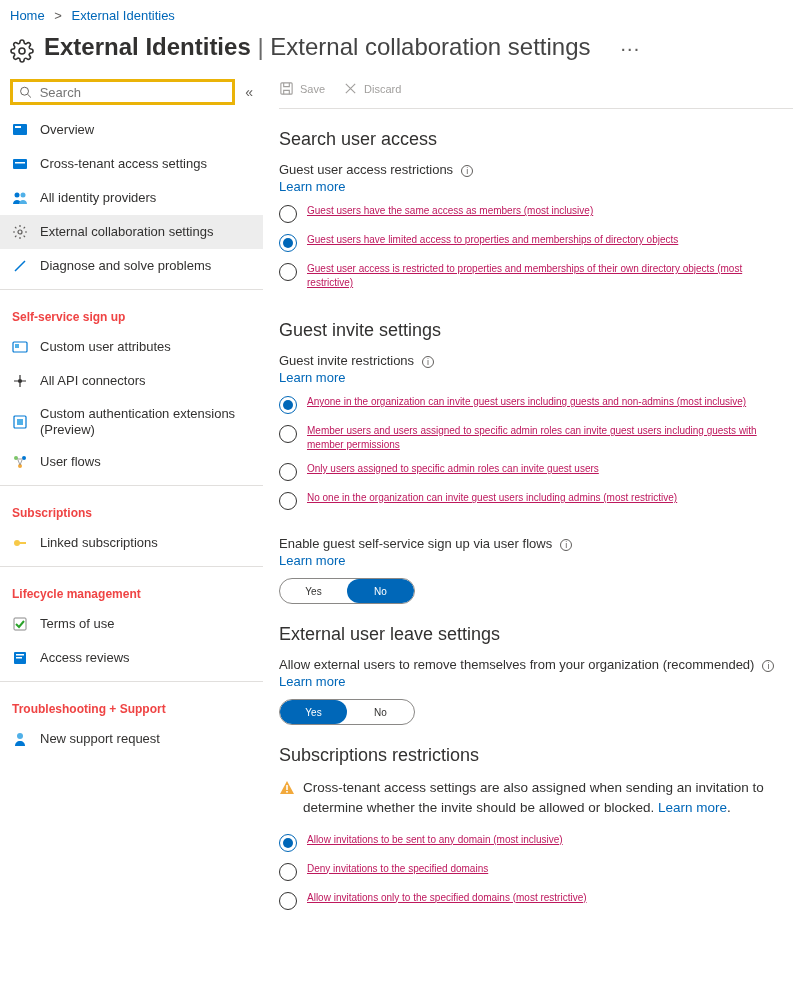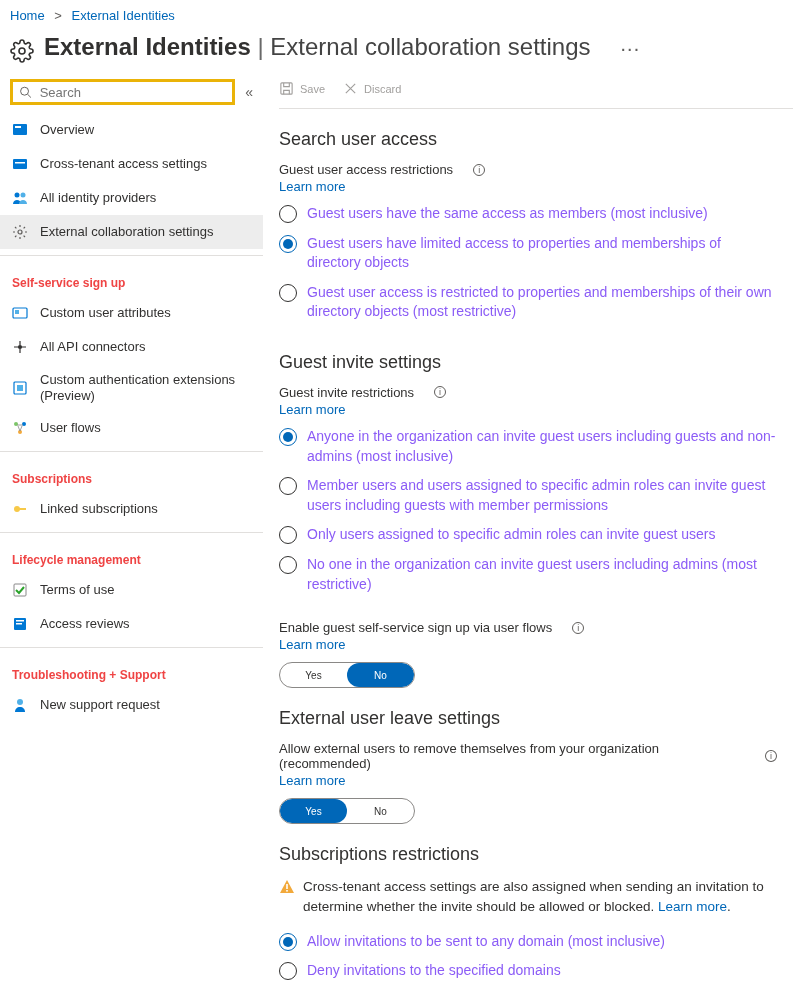--- a/index.html
+++ b/index.html
@@ -34,28 +34,28 @@
   .nav-item .lbl { font-size:13px; color:#323130; line-height:1.2;}
   .nav-item.multiline { height:auto; padding-top:8px; padding-bottom:8px;}
   .nav-section { font-size:12px; font-weight:600; padding: 18px 10px 6px 12px; color:#ef4444;}
   .nav-divider { border-top:1px solid #e1dfdd; margin:6px 0 2px;}
   .main { flex:1; padding: 0 0 30px 0; }
   .toolbar { display:flex; align-items:center; height:36px; padding:6px 0 10px 0; margin-left:16px; border-bottom:1px solid #e1dfdd; gap:18px;}
   .tool-btn { display:flex; align-items:center; gap:6px; color:#a19f9d; cursor:default; font-size:11px;}
   .tool-btn svg{width:15px;height:15px;}
   .section { padding: 20px 16px 0;}
   .section h2 { font-size:18px; font-weight:400; margin:0 0 12px; color:#323130;}
-  .fieldlabel { font-size:13px; color:#323130; display:flex; align-items:center; gap:20px;}
+  .fieldlabel { font-size:13px; color:#323130; display:flex; align-items:flex-end; gap:8px;}
   .info-ico { width:12px; height:12px; border:1px solid #605e5c; border-radius:50%; display:inline-flex; align-items:center; justify-content:center; font-size:9px; color:#605e5c; cursor:pointer;}
   .learnmore { display:block; margin-top:2px; margin-bottom:10px; font-size:13px;}
   .radio-opt { display:flex; align-items:flex-start; gap:10px; margin:10px 0; cursor:pointer;}
   .radio-circle { width:18px; height:18px; border:1px solid #323130; border-radius:50%; flex-shrink:0; margin-top:1px; position:relative;}
   .radio-circle.sel { border:1px solid #0067b8;}
   .radio-circle.sel::after { content:""; position:absolute; top:3px; left:3px; width:10px; height:10px; background:#0067b8; border-radius:50%;}
-  .radio-opt .txt { font-size:14px; color:#8b5cf6; line-height:1.4; max-width:500px;}
+  .radio-opt .txt { font-size:10px; color:#be185d; line-height:1.4; max-width:500px;text-decoration:underline;}
   .pill-toggle { display:flex; border:1px solid #8a8886; border-radius:13px; width:136px; height:26px; overflow:hidden; margin-top:6px;}
   .pill-toggle .seg { flex:1; display:flex; align-items:center; justify-content:center; font-size:10px; cursor:pointer;}
   .pill-toggle .seg.active { background:#0067b8; color:#fff; border-radius:13px;}
   .warn-row { display:flex; align-items:flex-start; gap:8px; font-size:13.5px; line-height:1.5; margin-bottom:14px;}
   .warn-ico { width:16px; height:16px; flex-shrink:0; margin-top:2px;}
 </style>
 </head>
 <body>
 
 <div class="breadcrumb">
@@ -123,20 +123,28 @@
     </div>
     <div class="nav-item selected">
       <span class="ico">
           <svg viewBox="0 0 16 16" fill="none" stroke="#605e5c" stroke-width="1.2">
             <circle cx="8" cy="8" r="2"></circle>
             <path d="M8 1v2M8 13v2M1 8h2M13 8h2M3 3l1.4 1.4M11.6 11.6L13 13M3 13l1.4-1.4M11.6 4.4L13 3"></path>
           </svg>
         </span>
       <span class="lbl">External collaboration settings</span>
     </div>
+    <div class="nav-item">
+      <span class="ico">
+          <svg viewBox="0 0 16 16" fill="none" stroke="#0078d4" stroke-width="1.5">
+            <path d="M3 13l7-7M13 3l-3 3M10 6l3-3"></path>
+          </svg>
+        </span>
+      <span class="lbl">Diagnose and solve problems</span>
+    </div>
 
     <div class="nav-divider"></div>
     <div class="nav-section">Self-service sign up</div>
     <div class="nav-item">
       <span class="ico">
           <svg viewBox="0 0 16 16">
             <rect x="1" y="3" width="14" height="10" rx="1" fill="none" stroke="#0078d4" stroke-width="1.2"></rect>
             <rect x="3" y="5" width="4" height="4" fill="#50b0e8"></rect>
           </svg>
         </span>

